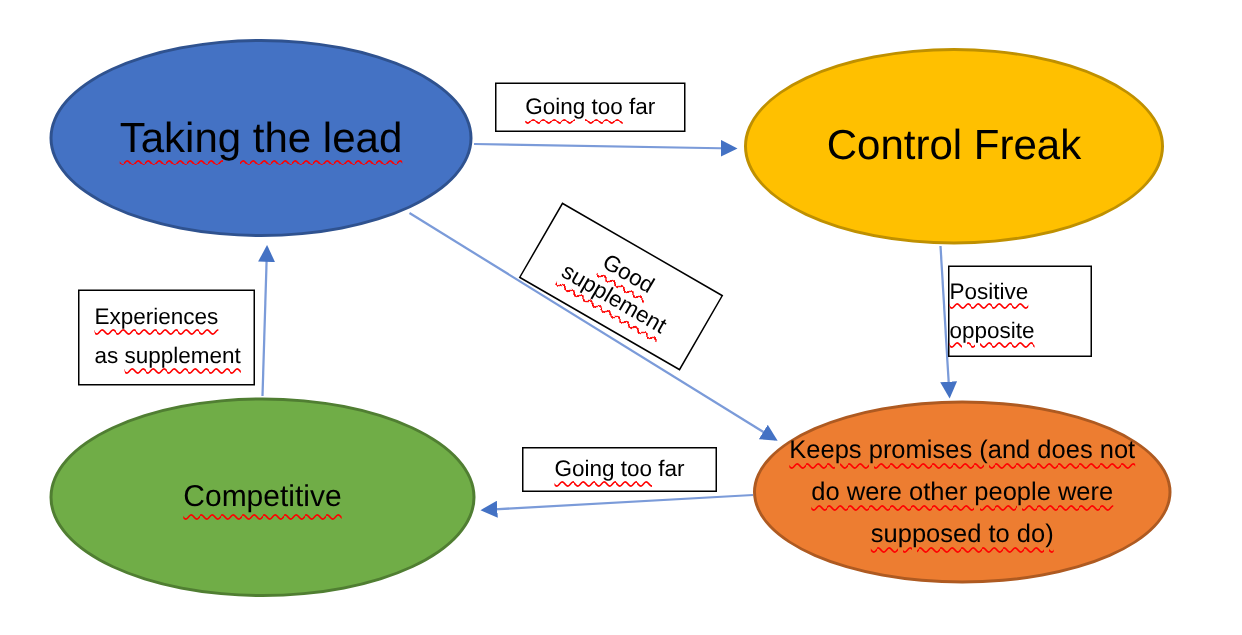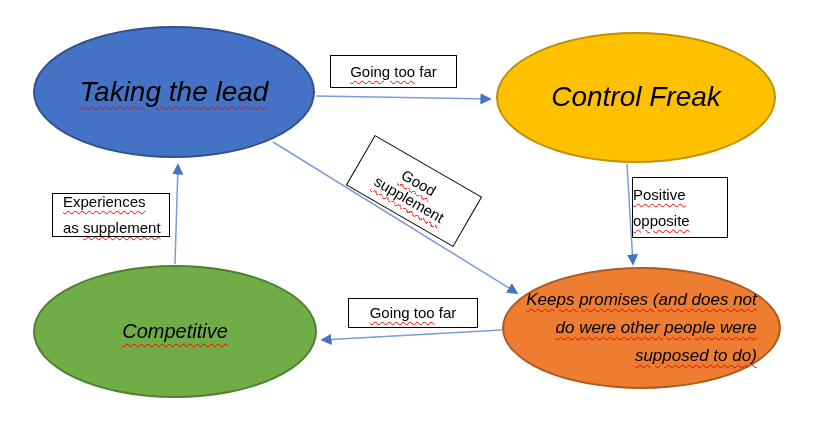--- a/index.html
+++ b/index.html
@@ -20,23 +20,22 @@
   #connector-layer line { stroke-width: 1.5; }
 
   
   .node {
     position: absolute;
     border-radius: 50%;
     border: 2px solid #000;
     display: flex;
     align-items: center;
     justify-content: center;
-    text-align: right;
+    text-align: center;
     z-index: 2;
-    font-style: italic;
   }
   #node-taking      { left: 33px;  top: 26px;  width: 282px; height: 132px; }
   #node-control     { left: 496px; top: 32px;  width: 280px; height: 131px; }
   #node-competitive { left: 33px;  top: 265px; width: 284px; height: 133px; }
   #node-keeps       { left: 502px; top: 267px; width: 279px; height: 122px; }
 
   .node-label-lg  { font-size: 28px; line-height: 1.15; }
   .node-label-xl  { font-size: 20px; line-height: 1.15; }
   .node-lines     { font-size: 17px; line-height: 28px; padding: 0 6px; }
 
@@ -47,21 +46,21 @@
     border: 1.5px solid #000;
     z-index: 3;
     display: flex;
     flex-direction: column;
     justify-content: center;
     font-size: 15px;
     line-height: 20px;
   }
   #lbl-top    { left: 330px; top: 55px;  width: 127px; height: 33px; align-items: center; flex-direction: row; justify-content: center; }
   #lbl-good   { left: 352px; top: 162px; width: 124px; height: 58px; transform: rotate(30deg); align-items: center; text-align: center; line-height: 19px; }
-  #lbl-exp    { left: 52px;  top: 193px; width: 118px; height: 44px; padding-left: 10px; line-height: 26px; align-items: flex-start; }
+  #lbl-exp    { left: 52px;  top: 193px; width: 118px; height: 64px; padding-left: 10px; line-height: 26px; align-items: flex-start; }
   #lbl-pos    { left: 632px; top: 177px; width: 96px;  height: 61px; padding-left: 0; line-height: 26px; align-items: flex-start; }
   #lbl-bottom { left: 348px; top: 298px; width: 130px; height: 30px; align-items: center; flex-direction: row; justify-content: center; }
 
   
   .sp {
     text-decoration-line: underline;
     text-decoration-style: wavy;
     text-decoration-color: #FF0000;
     text-decoration-thickness: 1px;
     text-underline-offset: 3px;

